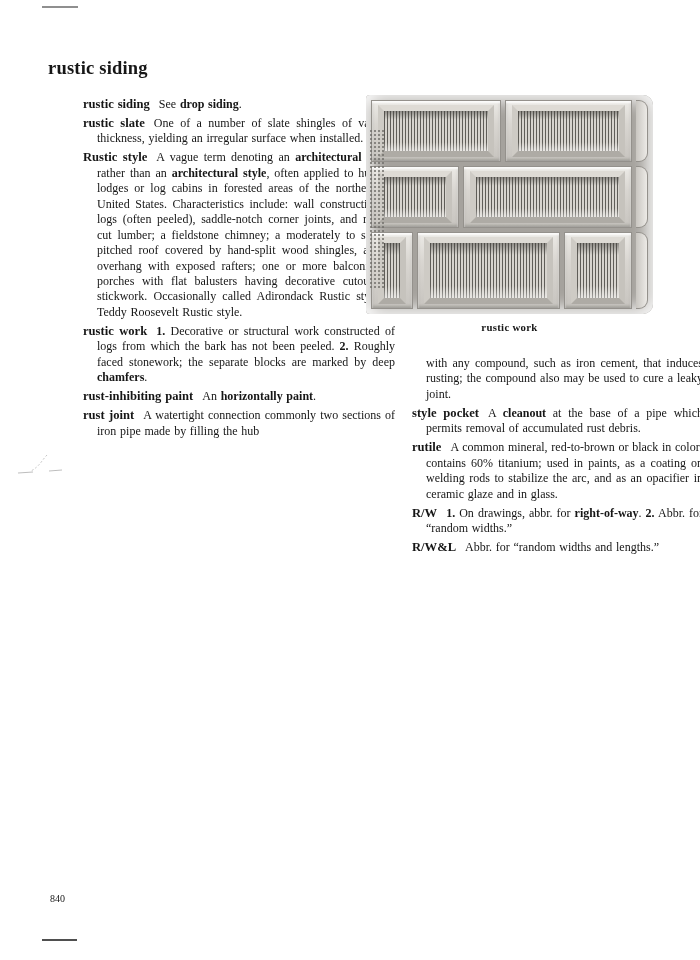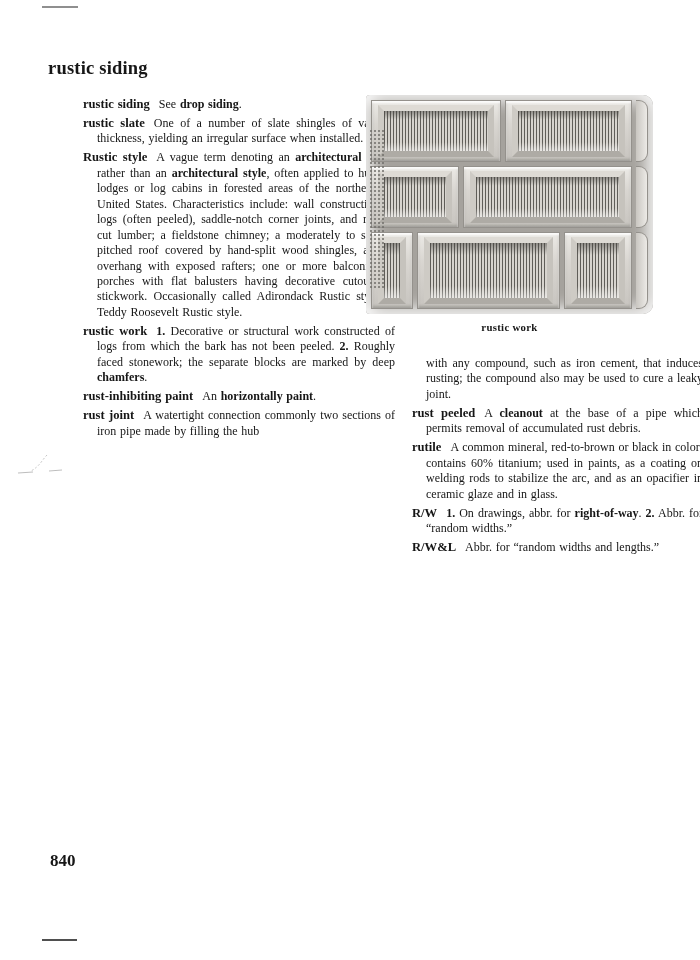--- a/index.html
+++ b/index.html
@@ -74,22 +74,22 @@
     background:linear-gradient(90deg,#c9c6c1,#eceae6);
     border:1px solid #94918c;border-left:none;
     border-radius:0 9px 9px 0;
   }
   .figure-caption{
     margin-top:7px;text-align:center;
     font-weight:700;font-size:10.8px;letter-spacing:.3px;
   }
 
   .page-number{
-    position:absolute;left:50px;top:851px;
-    font-size:17px;font-weight:700;
+    position:absolute;left:50px;top:893px;
+    font-size:10px;font-weight:400;
   }
 
   .pencil-mark{position:absolute;left:16px;top:452px;opacity:.65;}
 </style>
 </head>
 <body>
 
 <div class="top-rule"></div>
 
 <h1 class="header-title">rustic siding</h1>
@@ -148,21 +148,21 @@
           </div>
         </div>
       <div class="edge-cap"></div>
     </div>
   </div>
   <div class="figure-caption">rustic work</div>
 </div>
 
 <div class="col col-right">
     <p class="entry continuation"><span>with any compound, such as iron cement, that induces rusting; the compound also may be used to cure a leaky joint.</span></p>
-    <p class="entry"><b class="term">rust peeled</b><span>A </span><b>cleanout</b><span> at the base of a pipe which permits removal of accumulated rust debris.</span></p>
+    <p class="entry"><b class="term">style pocket</b><span>A </span><b>cleanout</b><span> at the base of a pipe which permits removal of accumulated rust debris.</span></p>
     <p class="entry"><b class="term">rutile</b><span>A common mineral, red-to-brown or black in color; contains 60% titanium; used in paints, as a coating on welding rods to stabilize the arc, and as an opacifier in ceramic glaze and in glass.</span></p>
     <p class="entry"><b class="term">R/W</b><b>1.</b><span> On drawings, abbr. for </span><b>right-of-way</b><span>. </span><b>2.</b><span> Abbr. for “random widths.”</span></p>
     <p class="entry"><b class="term">R/W&amp;L</b><span>Abbr. for “random widths and lengths.”</span></p>
   </div>
 
 <svg class="pencil-mark" width="52" height="26" viewBox="0 0 52 26">
   <path d="M2,21 L17,20" stroke="#9b9b9b" stroke-width="1.2" fill="none"></path>
   <path d="M31,3 C26,8 24,14 15,19" stroke="#a8a8a8" stroke-width="1" fill="none" stroke-dasharray="2,2"></path>
   <path d="M33,19 L46,18" stroke="#9b9b9b" stroke-width="1" fill="none"></path>
 </svg>

